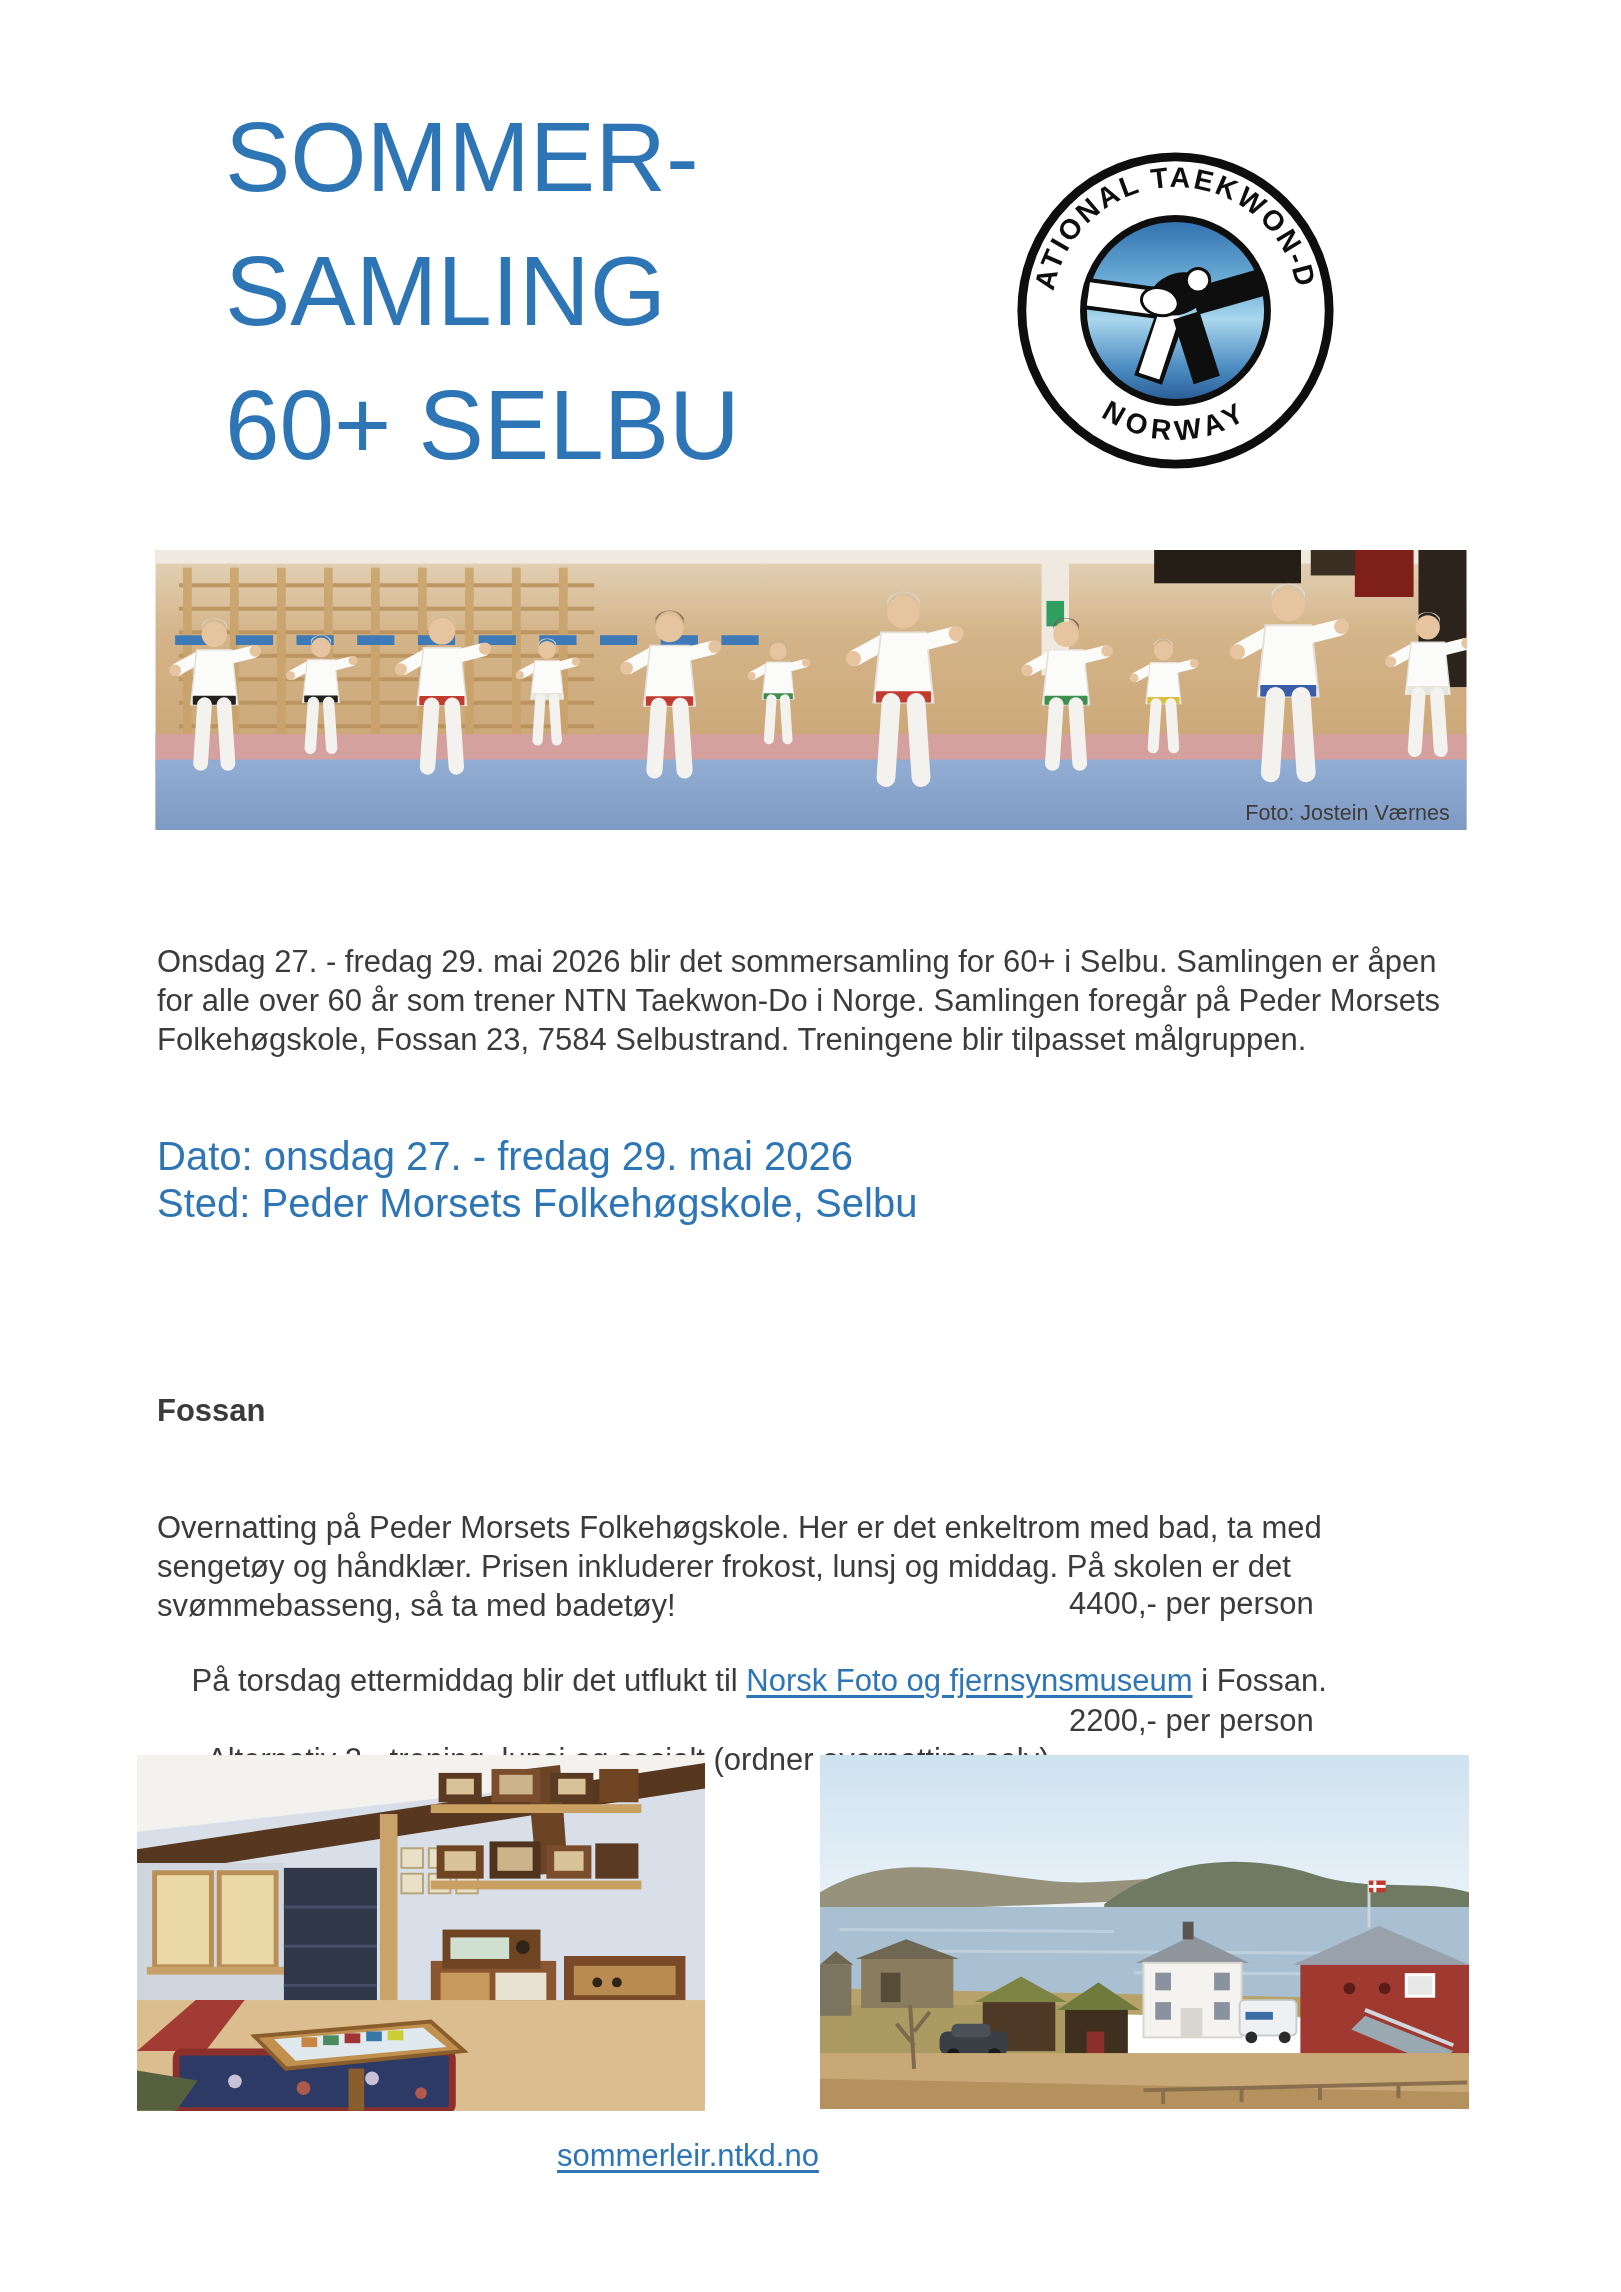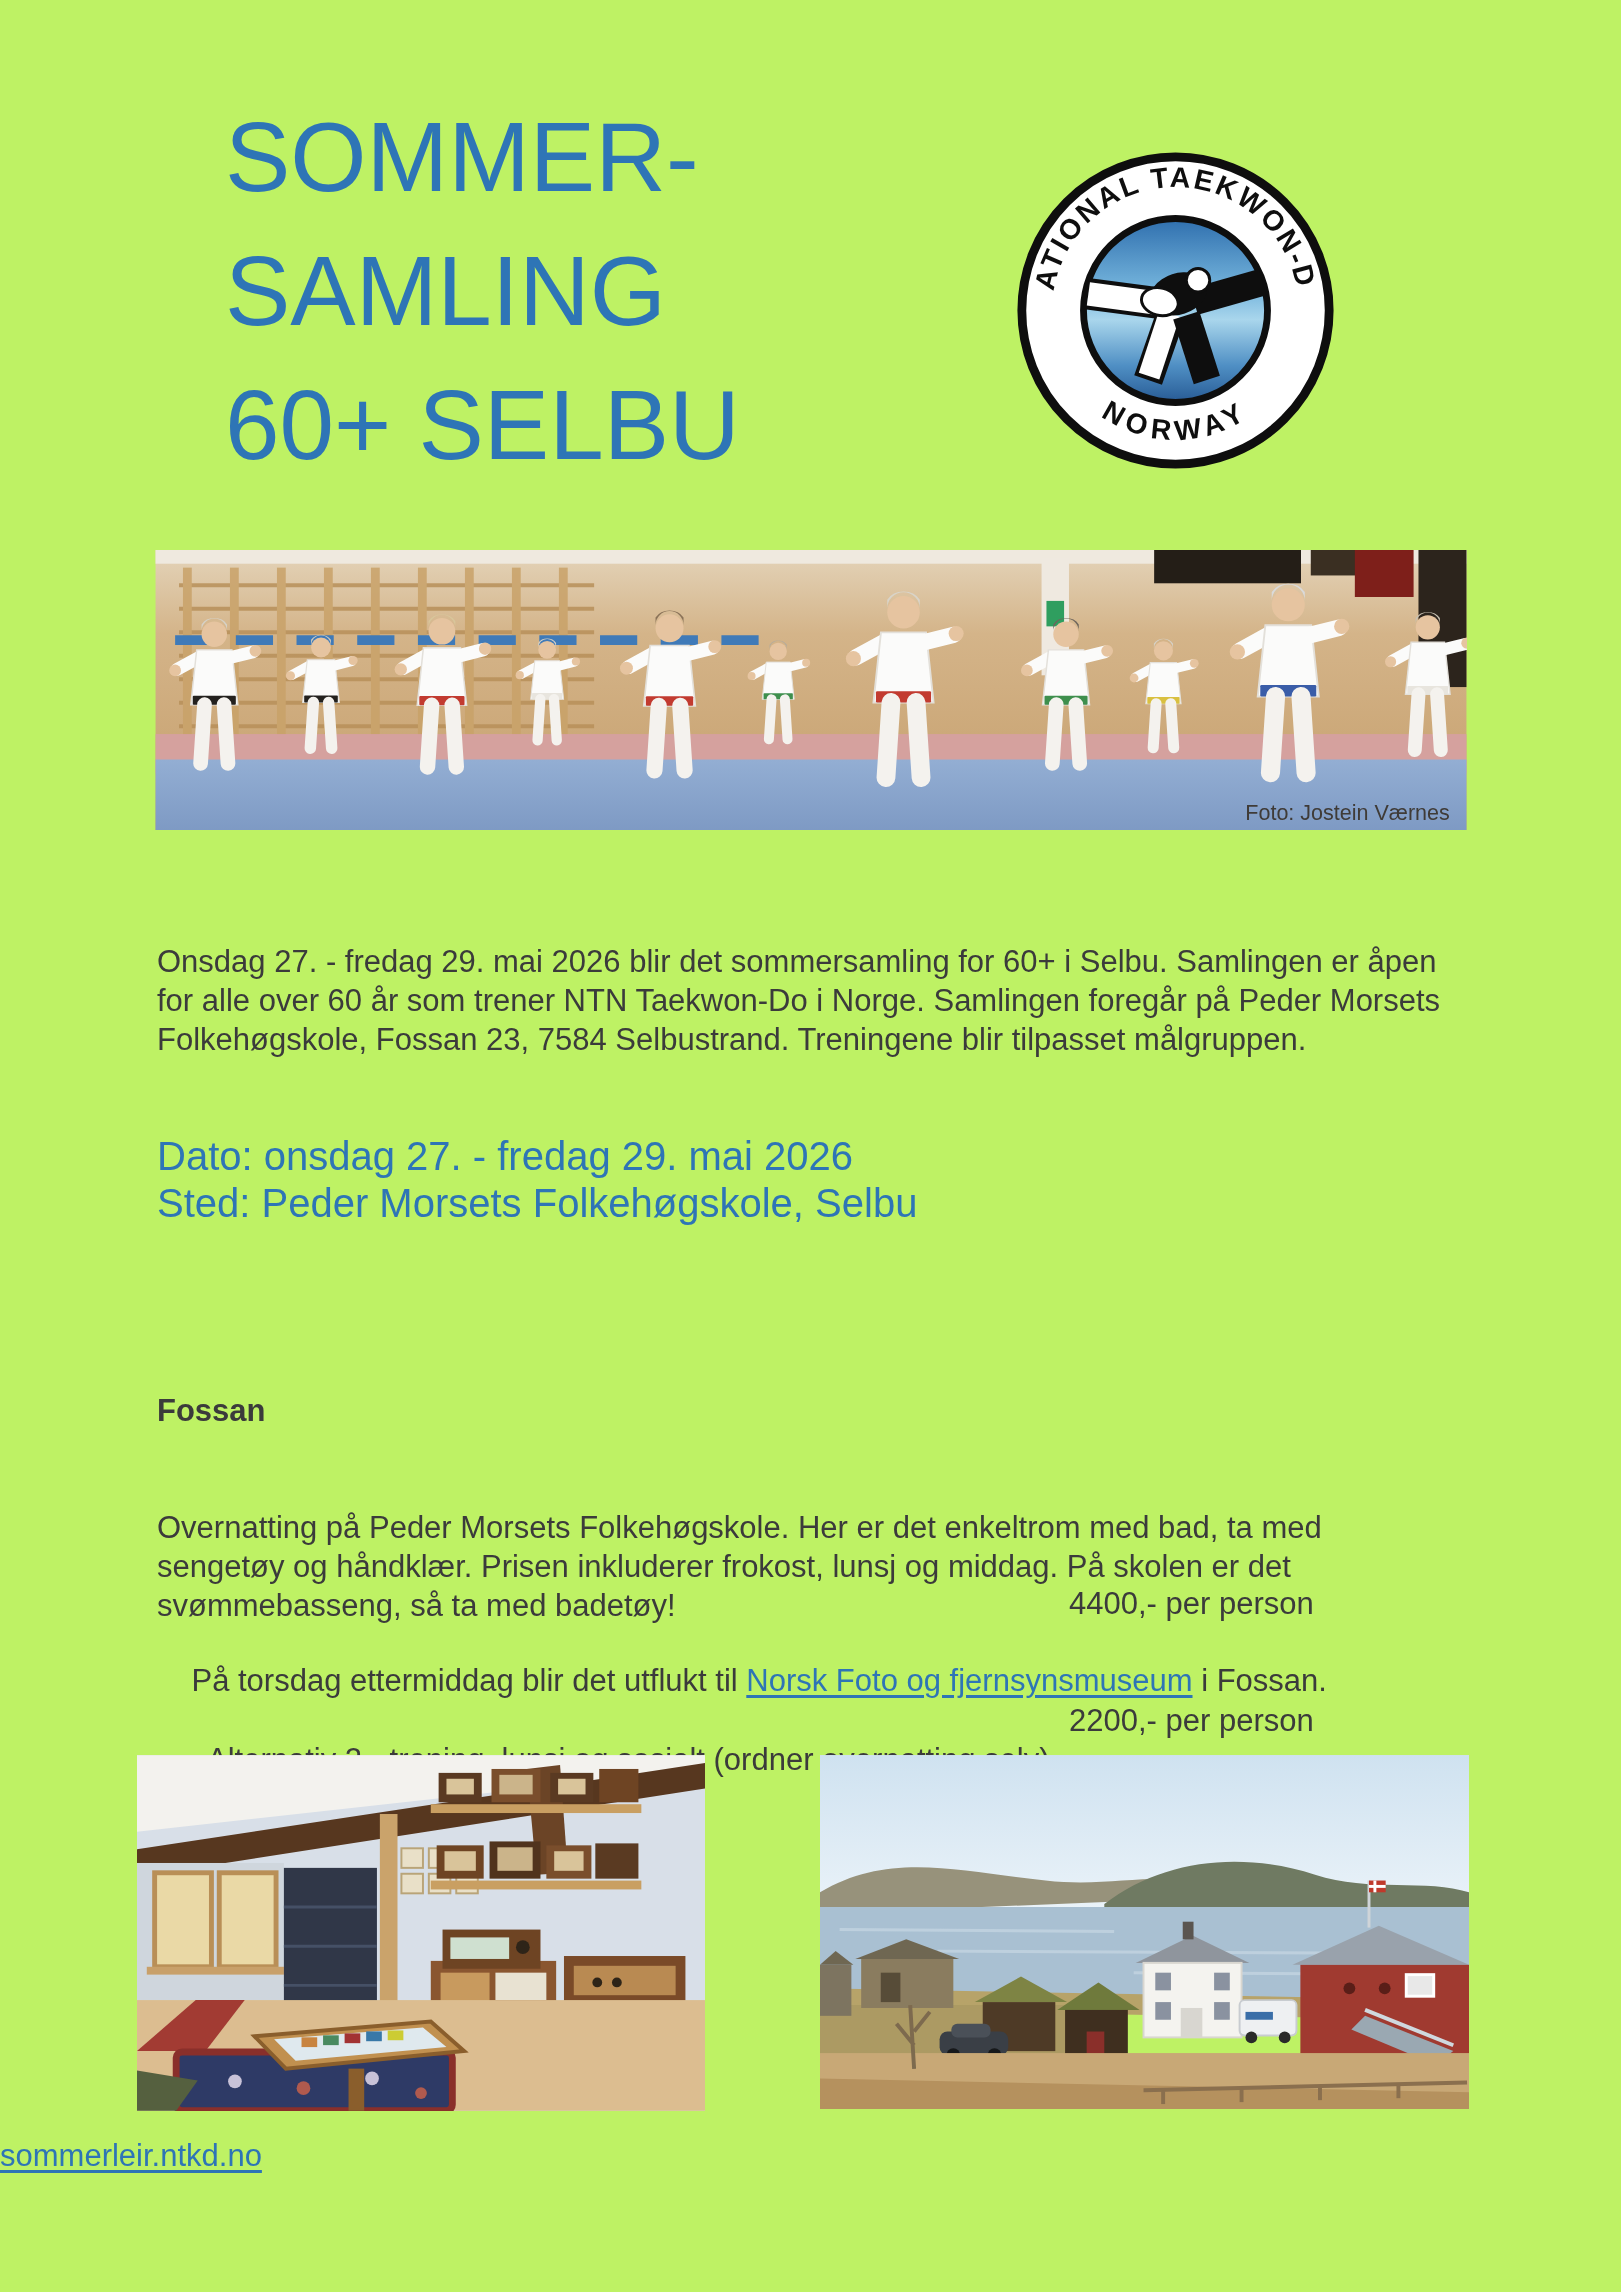--- a/index.html
+++ b/index.html
@@ -1,30 +1,30 @@
 <!DOCTYPE html>
 <html><head>
 <meta charset="utf-8">
 <style>
   html,body{margin:0;padding:0;background:#e9e9e9}
-  .page{position:relative;width:1621px;height:2293px;margin:0 auto;background:#bef264;overflow:hidden;
+  .page{position:relative;width:1621px;height:2293px;margin:0 auto;background:#ffffff;overflow:hidden;
         font-family:"Liberation Sans","DejaVu Sans",sans-serif;color:#3b3b3b}
   .abs{position:absolute}
   .title{left:225px;top:90px;font-size:98px;line-height:134px;color:#2e75b6;white-space:pre;font-weight:400}
   .body-text{font-size:31px;line-height:39px;white-space:pre;color:#3b3b3b}
   .intro{left:157px;top:942px}
   .date-heading{left:157px;top:1133px;font-size:40px;line-height:47px;font-weight:normal;color:#2e75b6;white-space:pre}
   .prices{left:157px;top:1313px}
   .bold{font-weight:bold}
   .options{left:157px;top:1506px;width:1313px}
   .price-row{position:relative;height:39px}
   .price{position:absolute;left:912px;top:0}
   .excursion{left:157px;top:1622px}
   .link{color:#2e75b6;text-decoration:underline;text-underline-offset:3.9px;cursor:pointer}
-  .footer{left:0;top:2136px;width:1376px;text-align:left;font-size:31px;line-height:39px}
+  .footer{left:0;top:2136px;width:1376px;text-align:center;font-size:31px;line-height:39px}
   .ringtext{font-family:"Liberation Sans",sans-serif;font-weight:bold;font-size:29px;fill:#0e0e0e;letter-spacing:2.5px}
   svg{display:block}
 </style>
 </head>
 <body>
 
 <div class="page">
 
   <div class="abs title">SOMMER-
 SAMLING

